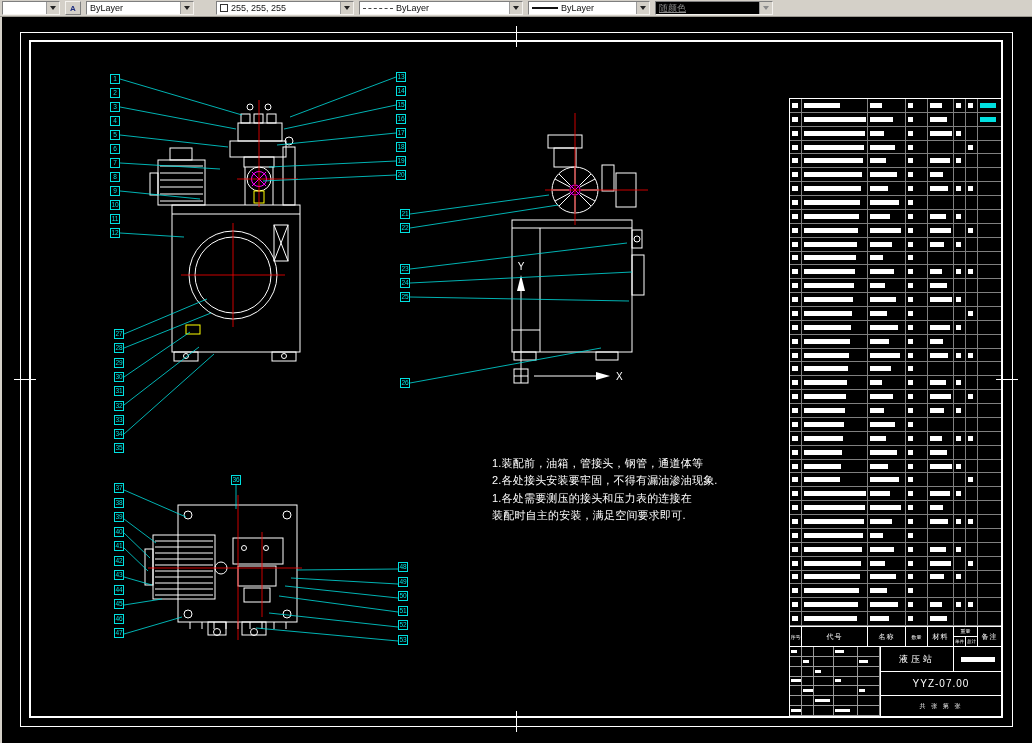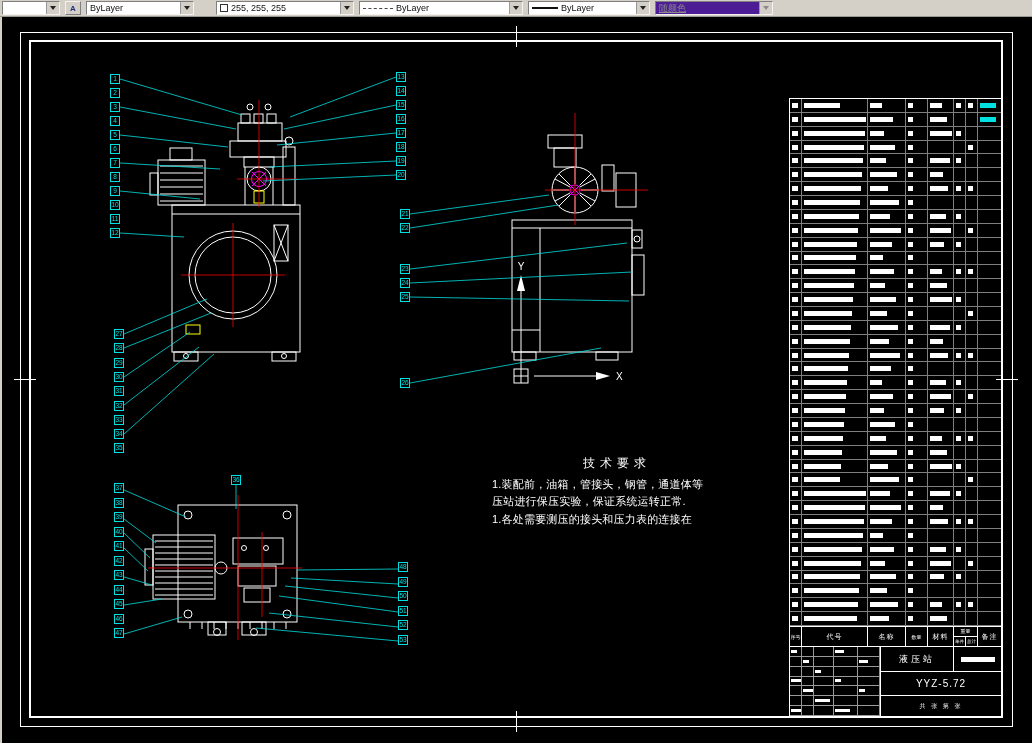--- a/index.html
+++ b/index.html
@@ -16,21 +16,21 @@
     display:flex; align-items:center; padding:1px 2px; gap:5px;
   }
   .combo {
     display:flex; align-items:stretch; height:14px; background:#fff;
     border:1px solid; border-color:#7f7f7f #f4f2ee #f4f2ee #7f7f7f;
     font-size:9px; color:#111;
   }
   .combo .field { flex:1; display:flex; align-items:center; gap:3px; padding:0 3px; white-space:nowrap; overflow:hidden; }
   .combo .arrow-btn { width:13px; background:#d4d0c8; border-left:1px solid #9a9a9a; display:flex; align-items:center; justify-content:center; }
   .tri { width:0; height:0; border-left:3px solid transparent; border-right:3px solid transparent; border-top:4px solid #222; }
-  .combo.disabled .field { background:#4c1d95; color:#8a8a8a;text-decoration:underline; }
+  .combo.disabled .field { background:#000000; color:#8a8a8a;text-decoration:underline; }
   .combo.disabled .tri { border-top-color:#8a8a8a; }
   .w-partial { width:58px; }
   .w-style { width:108px; }
   .w-color { width:138px; }
   .w-ltype { width:164px; }
   .w-lweight { width:122px; }
   .w-pstyle { width:118px; }
   .tb-icon-btn {
     width:16px; height:14px; background:#d4d0c8; border:1px solid;
     border-color:#f4f2ee #7f7f7f #7f7f7f #f4f2ee;
@@ -342,24 +342,24 @@
           <line x1="398" y1="552" x2="297" y2="553"></line>
           <line x1="398" y1="567" x2="291" y2="561"></line>
           <line x1="398" y1="581" x2="285" y2="569"></line>
           <line x1="398" y1="595" x2="279" y2="579"></line>
           <line x1="398" y1="610" x2="269" y2="596"></line>
           <line x1="398" y1="624" x2="256" y2="611"></line>
         </g>
     </svg>
 
     <div class="tech">
-      <div class="tech-title">技术要求</div>
       <div class="tech-line">1.装配前，油箱，管接头，钢管，通道体等</div>
-      <div class="tech-line">压站进行保压实验，保证系统运转正常.</div>
+      <div class="tech-line">2.各处接头安装要牢固，不得有漏油渗油现象.</div>
       <div class="tech-line">1.各处需要测压的接头和压力表的连接在</div>
+      <div class="tech-line">装配时自主的安装，满足空间要求即可.</div>
     </div>
 
     <div class="bom">
       <div class="bom-rows">
           <div class="bom-row">
             <div class="bom-cell">
               <div class="bar" style="width: 6px;"></div>
             </div>
             <div class="bom-cell">
               <div class="bar" style="width: 36px;"></div>
@@ -1247,21 +1247,21 @@
           </div>
           <div class="tb-cell"></div>
         </div>
       <div class="tb-right">
         <div class="tb-row1">
           <div class="tb-name">液压站</div>
           <div class="tb-box">
               <div class="bar" style="width:34px"></div>
             </div>
         </div>
-        <div class="tb-dwgno">YYZ-5.72</div>
+        <div class="tb-dwgno">YYZ-07.00</div>
         <div class="tb-sheet">共 张 第 张</div>
       </div>
     </div>
   <div class="balloon" style="left: 110px; top: 57px;">1</div>
       <div class="balloon" style="left: 110px; top: 71px;">2</div>
       <div class="balloon" style="left: 110px; top: 85px;">3</div>
       <div class="balloon" style="left: 110px; top: 99px;">4</div>
       <div class="balloon" style="left: 110px; top: 113px;">5</div>
       <div class="balloon" style="left: 110px; top: 127px;">6</div>
       <div class="balloon" style="left: 110px; top: 141px;">7</div>

